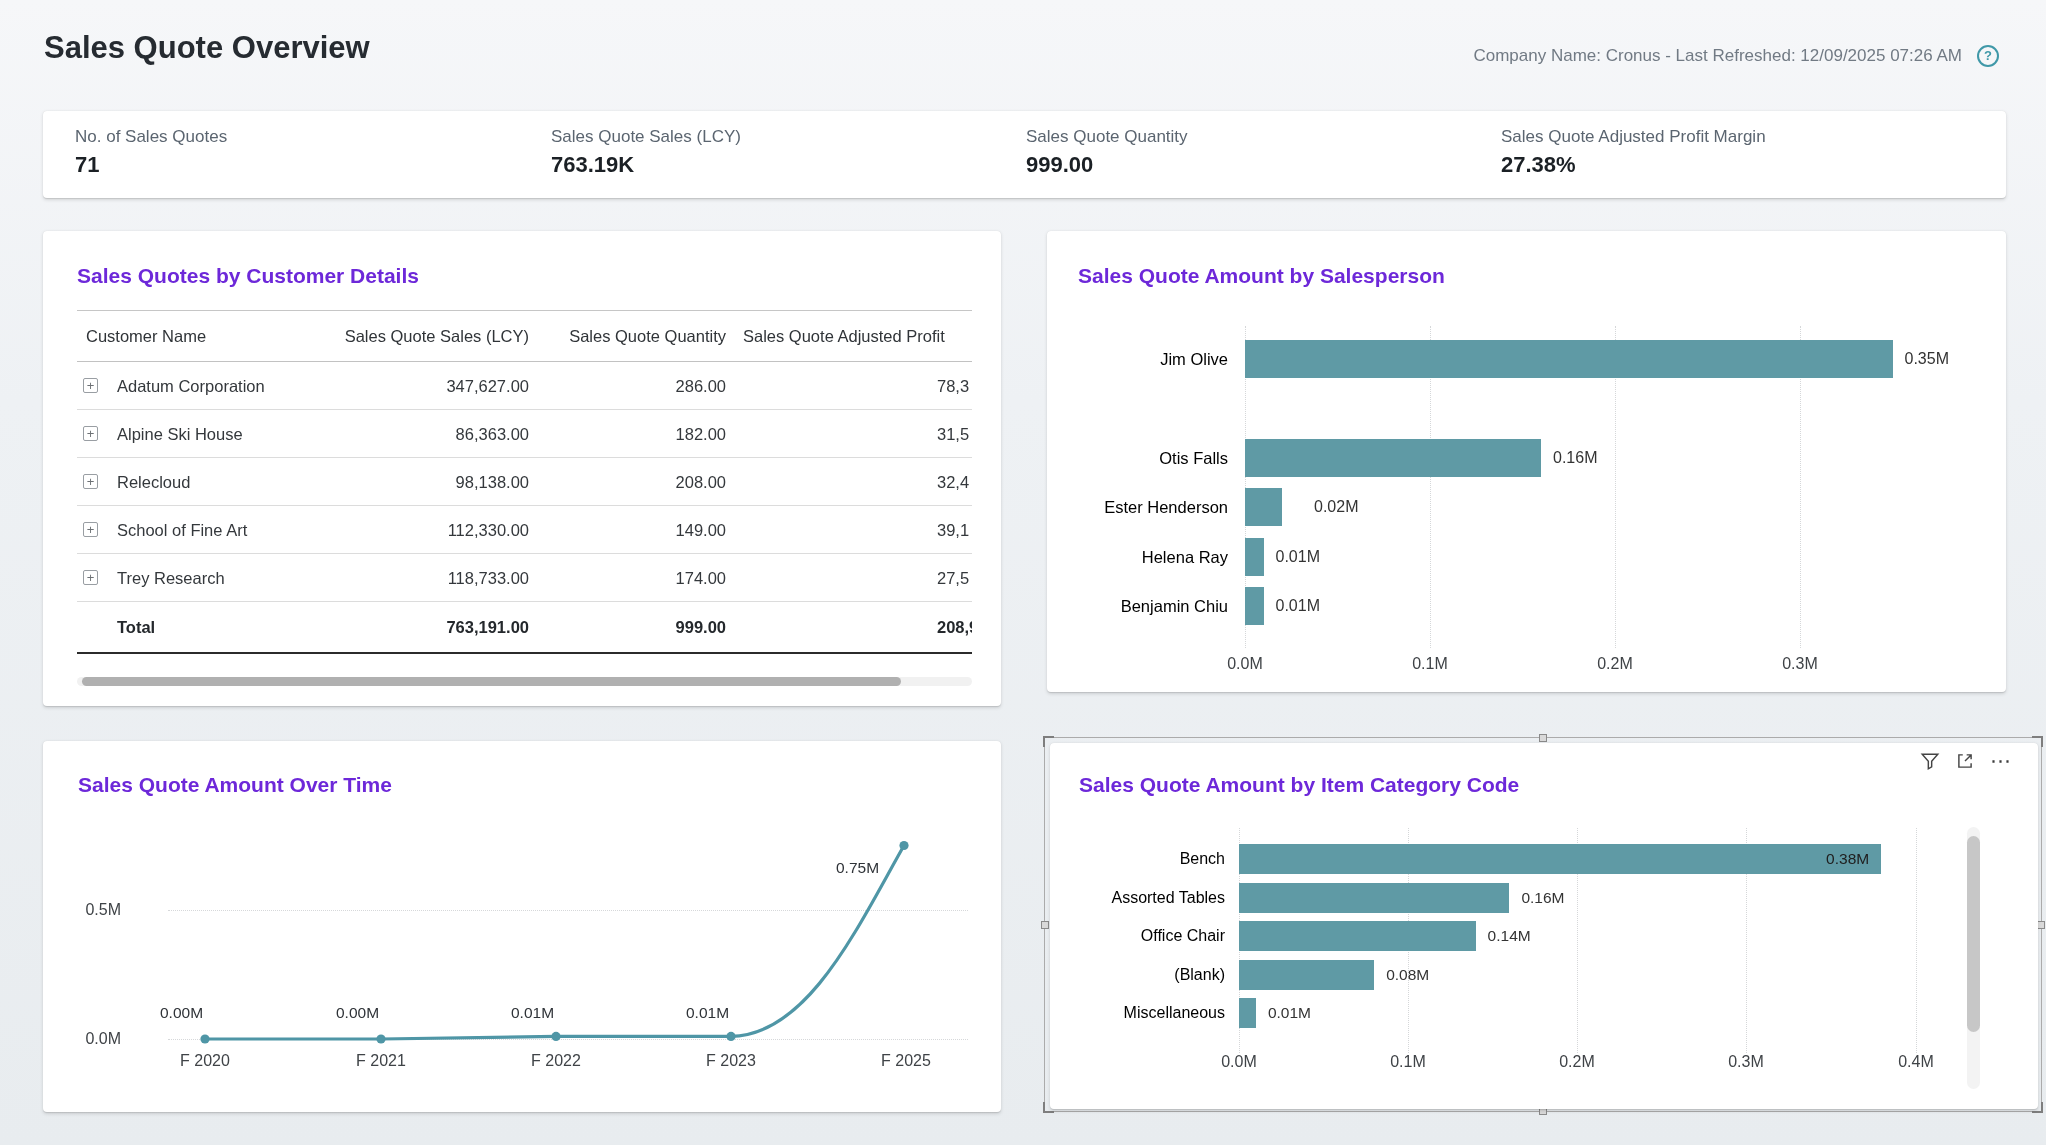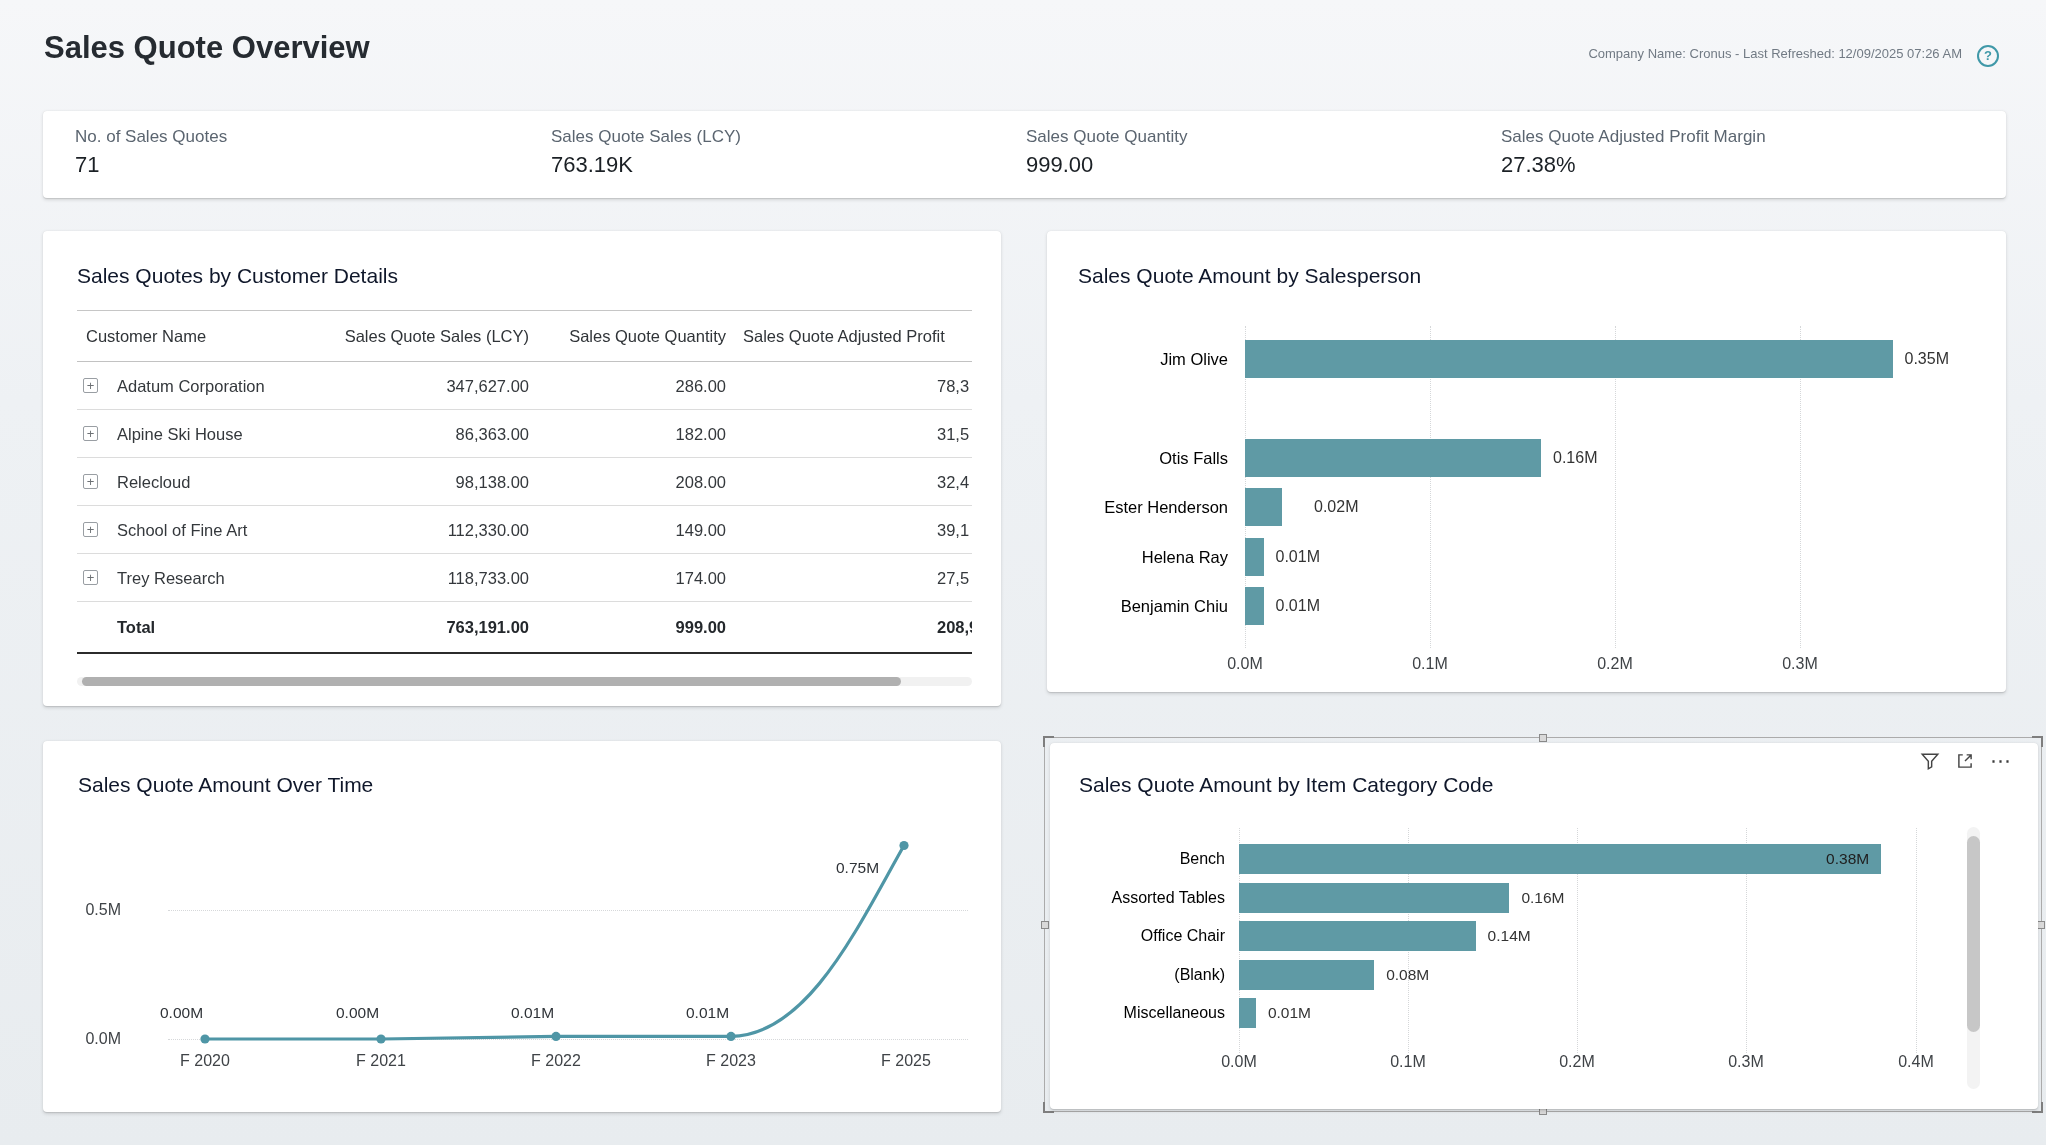--- a/index.html
+++ b/index.html
@@ -6,33 +6,33 @@
     --accent:#5f9aa5;
     --line-color:#4f96a6;
     --help-teal:#3f98a8;
   }
   *{box-sizing:border-box;margin:0;padding:0}
   body{font-family:"Liberation Sans",sans-serif;-webkit-font-smoothing:antialiased}
   #page{position:relative;width:2046px;height:1145px;overflow:hidden;
         background:linear-gradient(180deg,#f6f7f9 0%,#eef1f4 35%,#e8ecef 100%)}
   .card{position:absolute;background:#fff;border-radius:4px;
         box-shadow:0 1.6px 3.6px rgba(0,0,0,.13),0 .3px .9px rgba(0,0,0,.10)}
-  .card-title{position:absolute;font-size:21px;font-weight:400;color:#0f172a;white-space:nowrap}
+  .card-title{position:absolute;font-size:21px;font-weight:700;color:#6d28d9;white-space:nowrap}
 
   
   #report-title{position:absolute;left:44px;top:30px;font-size:31px;font-weight:600;color:#262b31}
-  #company-info{position:absolute;right:84px;top:46px;font-size:13px;color:#717a84;white-space:nowrap}
+  #company-info{position:absolute;right:84px;top:46px;font-size:17px;color:#717a84;white-space:nowrap}
   #help-icon{position:absolute;left:1977px;top:45px;width:22px;height:22px;border:2px solid var(--help-teal);
              border-radius:50%;color:var(--help-teal);font-size:13px;font-weight:700;text-align:center;line-height:18px}
 
   
   #kpi-card{left:43px;top:111px;width:1963px;height:87px}
   .kpi{position:absolute;top:0;height:100%}
   .kpi-label{position:absolute;top:16px;font-size:17px;color:#5b6570;white-space:nowrap}
-  .kpi-value{position:absolute;top:41px;font-size:22px;font-weight:400;color:#1b2025;white-space:nowrap}
+  .kpi-value{position:absolute;top:41px;font-size:22px;font-weight:700;color:#1b2025;white-space:nowrap}
 
   
   #table-card{left:43px;top:231px;width:958px;height:475px}
   #table-wrap{position:absolute;left:34px;top:79px;width:895px;overflow:hidden;border-top:1px solid #c6c6c6}
   .trow{position:relative;height:48px;border-bottom:1px solid #dcdcdc}
   .thead{position:relative;height:51px;border-bottom:1px solid #c2c2c2}
   .tc{position:absolute;top:0;line-height:inherit;font-size:16.5px;color:#34383c;white-space:nowrap}
   .thead .tc{color:#303438}
   .thead{line-height:51px}
   .trow{line-height:48px}

